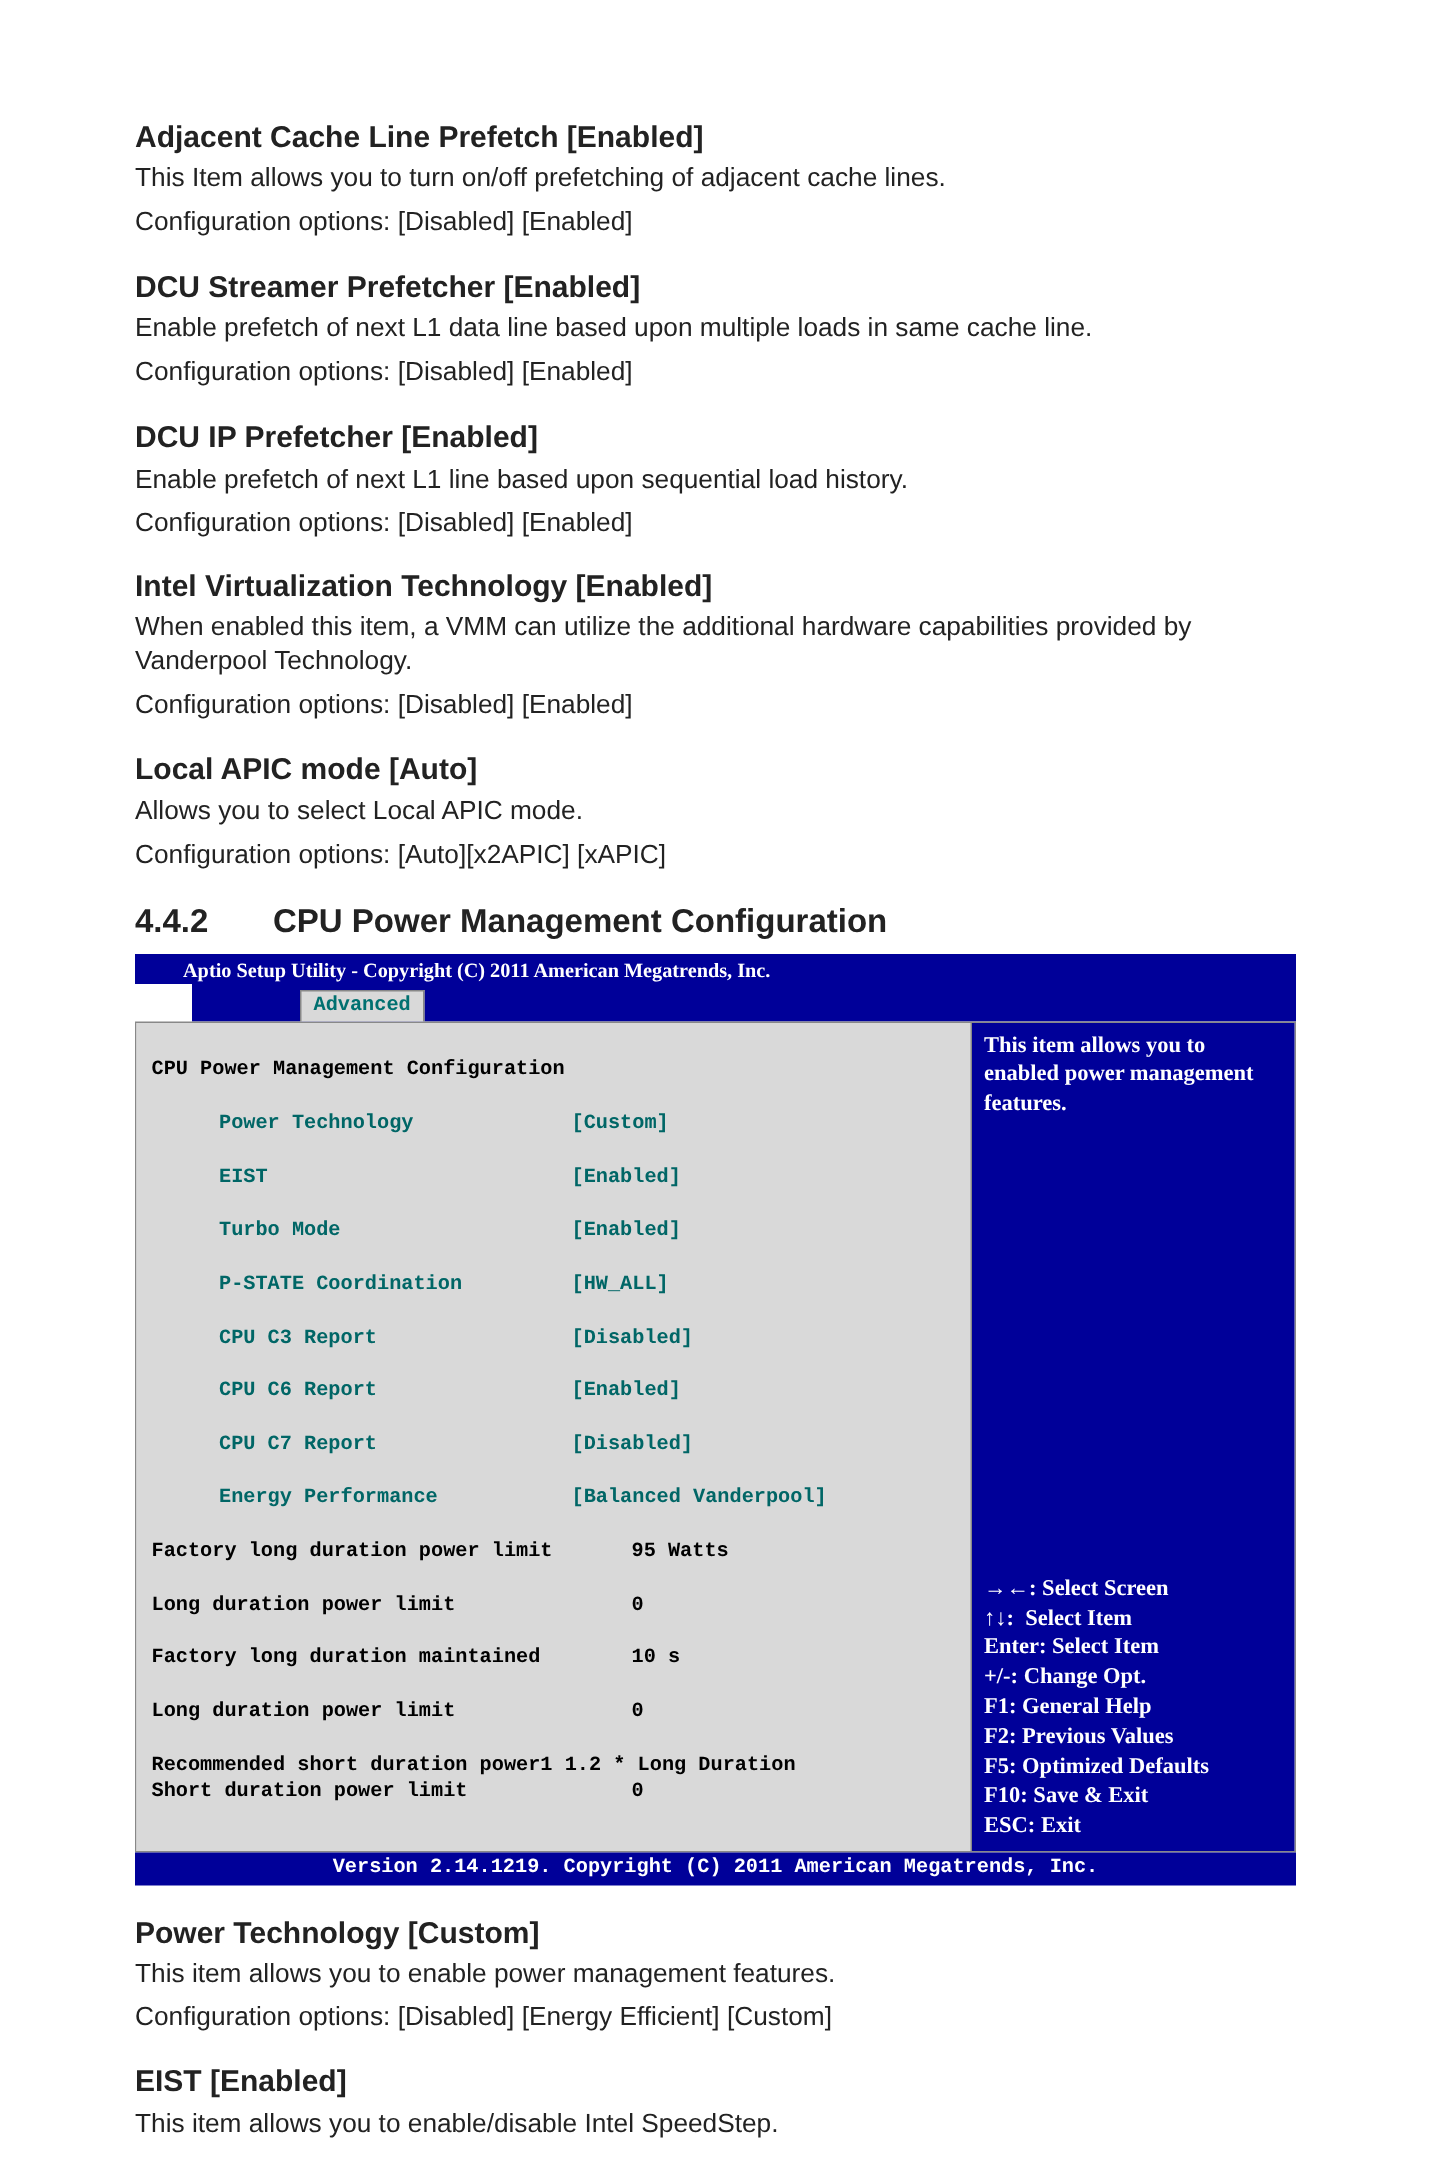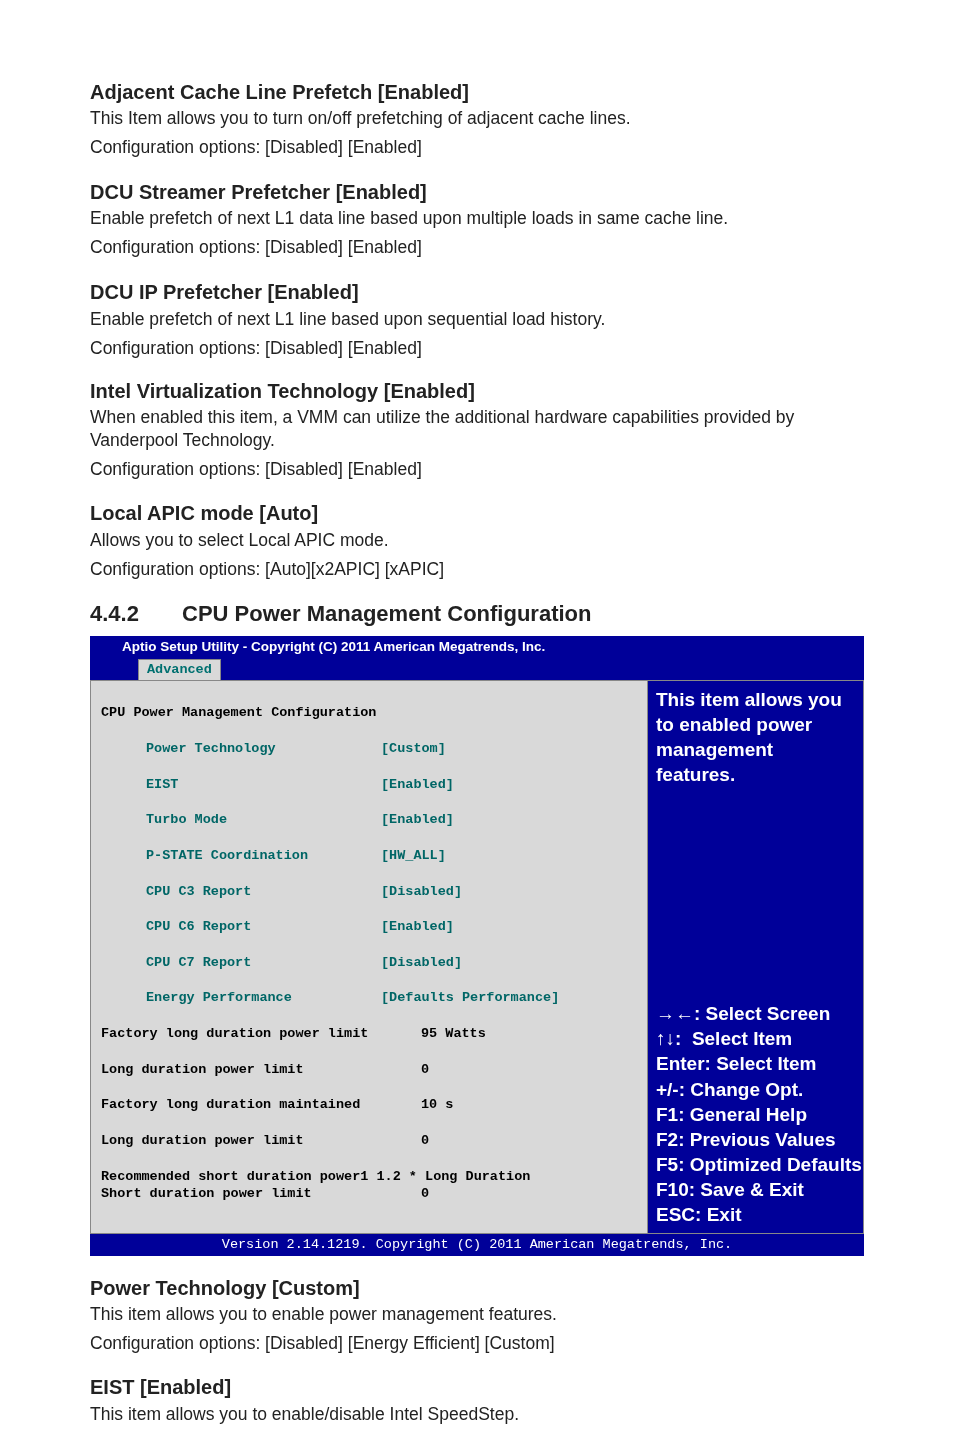--- a/index.html
+++ b/index.html
@@ -11,30 +11,30 @@
     margin: 0 auto;
     padding: 60px 90px 30px 90px;
     font-size: 17.5px;
     line-height: 1.32;
   }
   .sec-heading { font-weight: bold; font-size: 20px; margin-top: 19px; margin-bottom: 2px; }
   .sec-body { margin-bottom: 6px; }
   .numbered-heading { font-weight: bold; font-size: 22px; margin-top: 18px; margin-bottom: 8px; }
   .numbered-heading .num { display: inline-block; width: 92px; }
   .bios-box { margin: 0 auto; width: 100%; }
-  .bios-header { background: #000099; color: #fff; font-family: Liberation Sans, sans-serif; font-size: 13.5px; font-weight: bold; padding: 2px 0 0 32px; white-space: pre; }
-  .bios-tabrow { background: #000099; padding: 0 0 0 48px; }
+  .bios-header { background: #000099; color: #fff; font-family: Liberation Serif, serif; font-size: 13.5px; font-weight: bold; padding: 2px 0 0 32px; white-space: pre; }
+  .bios-tabrow { background: #000099; padding: 0 0 0 72px; margin-left: 38px; }
   .bios-tab { display: inline-block; background: #d9d9d9; color: #007070; font-family: "Courier New", monospace; font-size: 13.5px; font-weight: bold; padding: 1px 8px; border: 1px solid #888; border-bottom: none; }
   .bios-body { display: flex; border: 1px solid #888; }
   .bios-left { flex: 1; background: #d9d9d9; padding: 6px 10px 12px 10px; font-family: "Courier New", monospace; font-size: 13.5px; color: #006666; font-weight: bold; white-space: pre; overflow: hidden; border-right: 1px solid #888; }
   .bios-left .black { color: #000; font-weight: bold; }
   .bios-left .row { display: flex; }
   .bios-left .lab { width: 280px; padding-left: 45px; }
-  .bios-right { width: 215px; background: #000099; color: #fff; font-family: Liberation Sans, sans-serif; font-size: 19px; font-weight: bold; padding: 6px 8px; white-space: pre-wrap; display: flex; flex-direction: column; justify-content: space-between; }
-  .bios-footer { background: #000099; color: #fff; font-family: "Courier New", monospace; font-size: 13.5px; font-weight: normal; text-align: center; padding: 2px 0; }
+  .bios-right { width: 215px; background: #000099; color: #fff; font-family: Liberation Serif, serif; font-size: 15px; font-weight: bold; padding: 6px 8px; white-space: pre-wrap; display: flex; flex-direction: column; justify-content: space-between; }
+  .bios-footer { background: #000099; color: #fff; font-family: "Courier New", monospace; font-size: 13.5px; font-weight: bold; text-align: center; padding: 2px 0; }
 </style>
 </head>
 <body>
 
 <div class="sec-heading">Adjacent Cache Line Prefetch [Enabled]</div>
 <div class="sec-body">This Item allows you to turn on/off prefetching of adjacent cache lines.</div>
 <div class="sec-body">Configuration options: [Disabled] [Enabled]</div>
 
 <div class="sec-heading">DCU Streamer Prefetcher [Enabled]</div>
 <div class="sec-body">Enable prefetch of next L1 data line based upon multiple loads in same cache line.</div>
@@ -65,21 +65,21 @@
     <div class="bios-left">
 <span class="black">CPU Power Management Configuration</span>
 
 <span class="row"><span class="lab">Power Technology</span><span>[Custom]</span></span>
 <span class="row"><span class="lab">EIST</span><span>[Enabled]</span></span>
 <span class="row"><span class="lab">Turbo Mode</span><span>[Enabled]</span></span>
 <span class="row"><span class="lab">P-STATE Coordination</span><span>[HW_ALL]</span></span>
 <span class="row"><span class="lab">CPU C3 Report</span><span>[Disabled]</span></span>
 <span class="row"><span class="lab">CPU C6 Report</span><span>[Enabled]</span></span>
 <span class="row"><span class="lab">CPU C7 Report</span><span>[Disabled]</span></span>
-<span class="row"><span class="lab">Energy Performance</span><span>[Defaults Performance]</span></span>
+<span class="row"><span class="lab">Energy Performance</span><span>[Balanced Vanderpool]</span></span>
 <span class="row black"><span style="width:320px">Factory long duration power limit</span><span>95 Watts</span></span>
 <span class="row black"><span style="width:320px">Long duration power limit</span><span>0</span></span>
 <span class="row black"><span style="width:320px">Factory long duration maintained</span><span>10 s</span></span>
 <span class="row black"><span style="width:320px">Long duration power limit</span><span>0</span></span>
 <span class="black">Recommended short duration power1 1.2 * Long Duration</span>
 <span class="row black"><span style="width:320px">Short duration power limit</span><span>0</span></span>
 </div>
     <div class="bios-right">
       <div>This item allows you to enabled power management features.</div>
       <div style="white-space:pre;">→←: Select Screen

